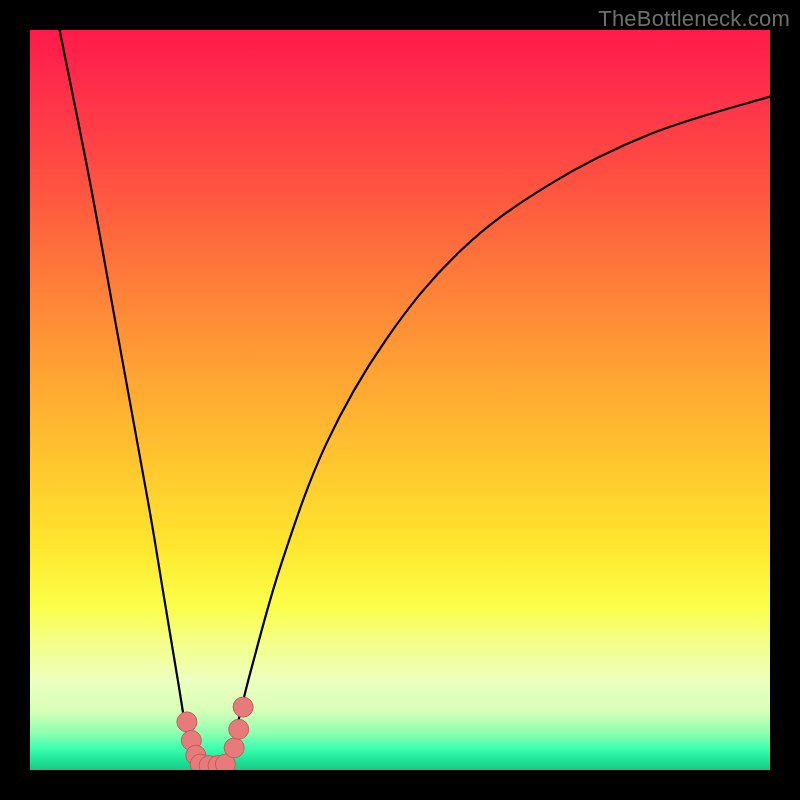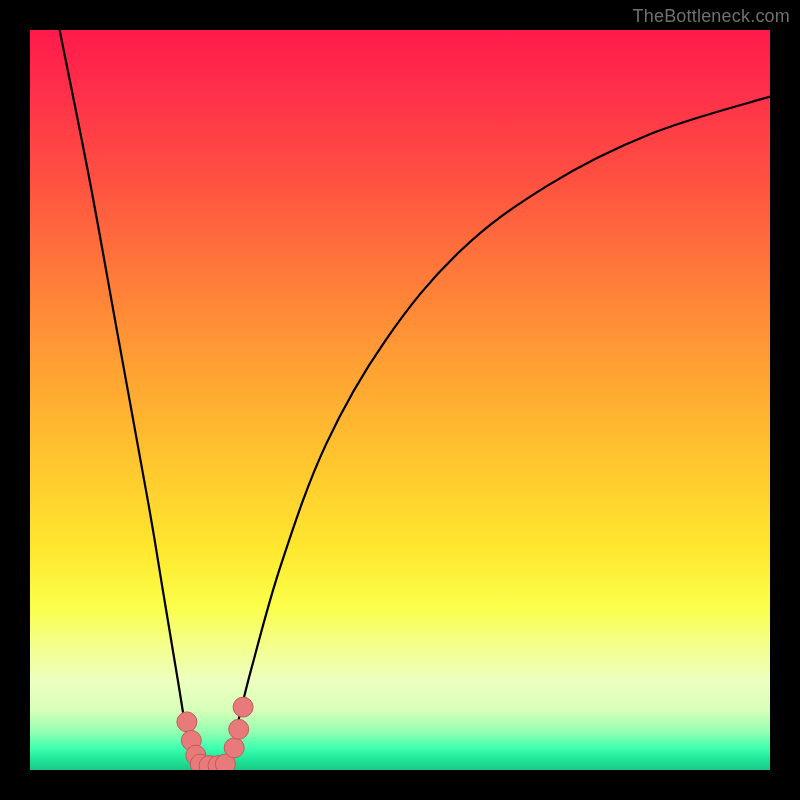--- a/index.html
+++ b/index.html
@@ -44,21 +44,21 @@
       #3fffb0 97%,
       #20e89a 98.5%,
       #18c986 100%
     );
   }
   .watermark {
     position: absolute;
     top: 6px;
     right: 10px;
     color: #6f6f6f;
-    font-size: 18px;
+    font-size: 22px;
     font-weight: 500;
     letter-spacing: 0.2px;
     user-select: none;
   }
   svg.curve {
     position: absolute;
     inset: 0;
     width: 100%;
     height: 100%;
   }

